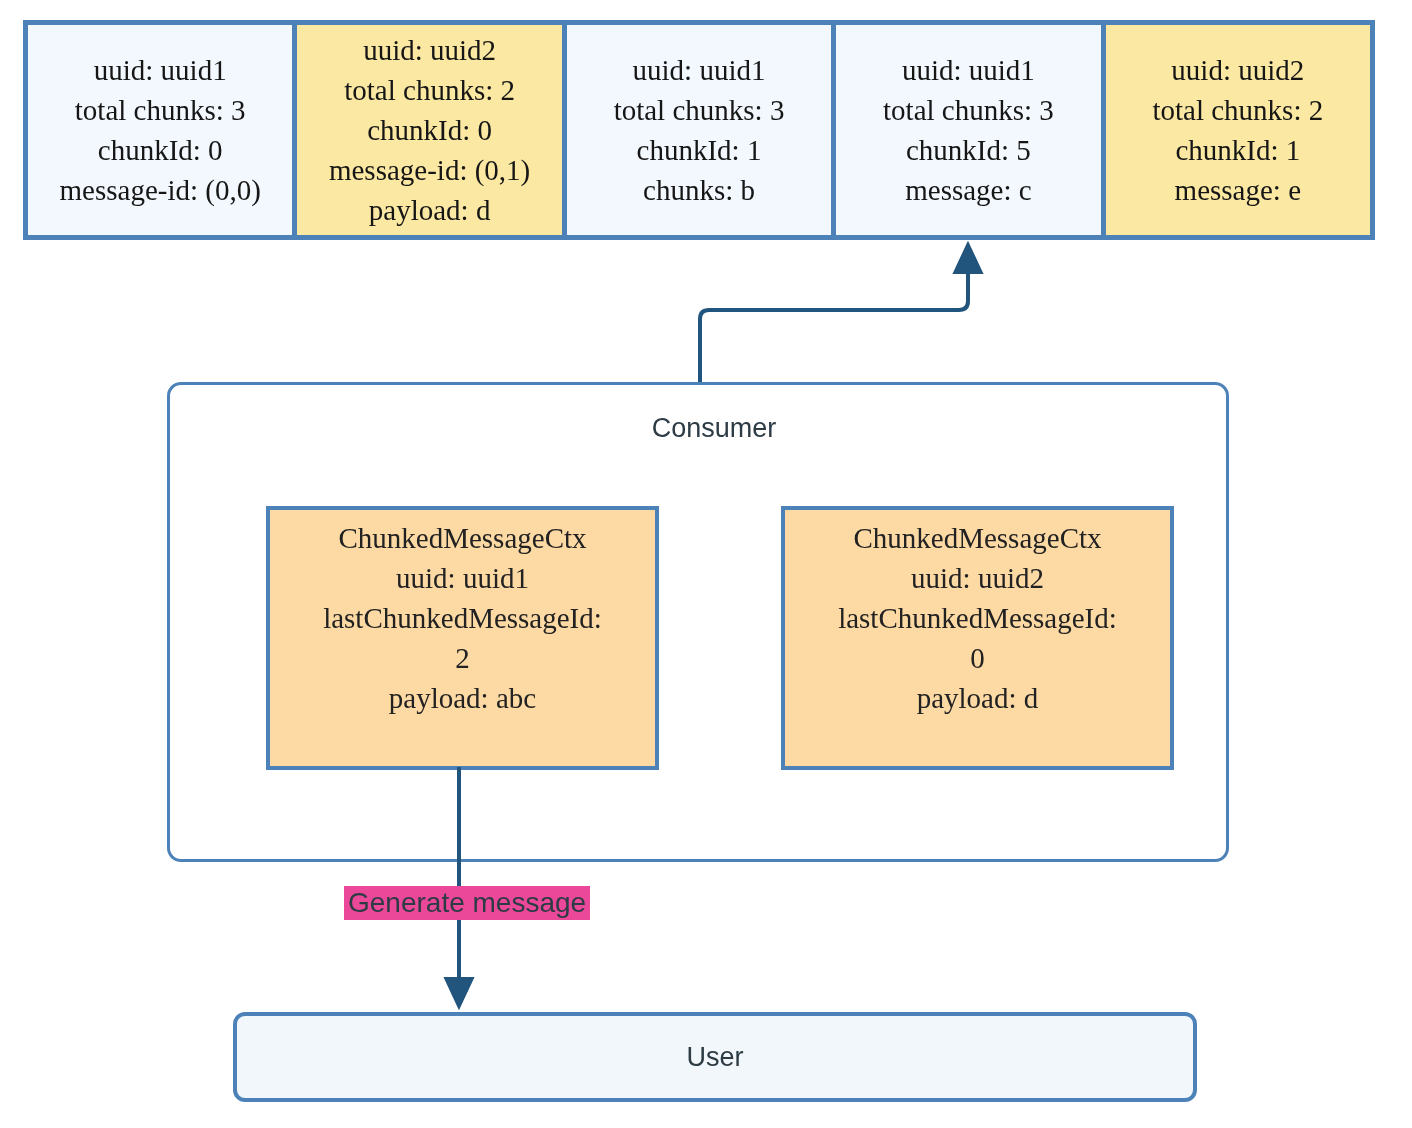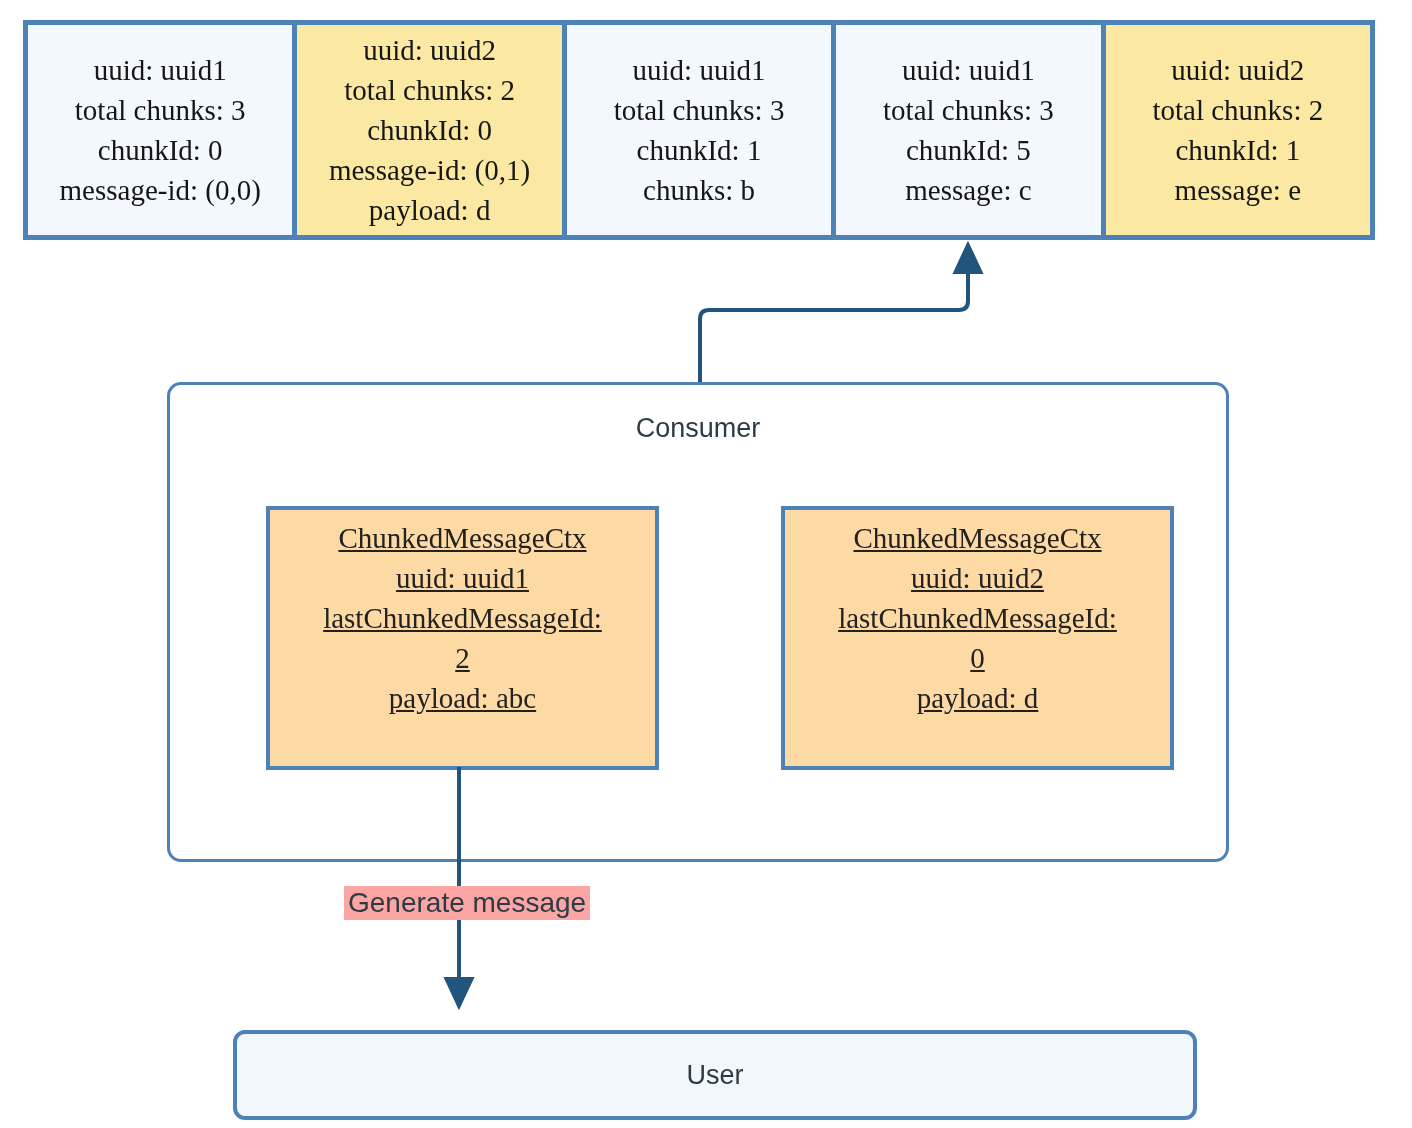--- a/index.html
+++ b/index.html
@@ -27,48 +27,48 @@
   }
 
   
   .consumer {
     position:absolute; left:167px; top:382px; width:1062px; height:480px;
     border:3px solid #4d82b8; border-radius:14px; background:#ffffff;
     box-sizing:border-box;
   }
   .consumer-title {
     position:absolute; left:0; top:28px; width:100%; text-align:center;
-    font-size:27px; color:#2d3b45;
+    font-size:27px; color:#2d3b45;padding-left:16px;
   }
   .ctx {
     position:absolute; top:121px; width:393px; height:264px;
     background:#fdd9a4; border:4px solid #4d82b8; box-sizing:border-box;
     text-align:center; padding-top:8px;
   }
   .ctx.one { left:96px; }
   .ctx.two { left:611px; }
-  .ctx .lines { font-size:29px; line-height:40px; color:#222222;text-decoration:underline; }
+  .ctx .lines { font-size:29px; line-height:40px; color:#222222; }
 
   
   .user-box {
     position:absolute; left:233px; top:1012px; width:964px; height:90px;
     background:#f2f7fb; border:4px solid #4d82b8; border-radius:12px;
     box-sizing:border-box; display:flex; align-items:center; justify-content:center;
-    font-size:27px; color:#2d3b45;margin-top:18px;
+    font-size:27px; color:#2d3b45;
   }
 
   
   svg.arrows {
     position:absolute; left:0; top:0; width:1412px; height:1128px;
     pointer-events:none; z-index:5;
   }
 
   .edge-label {
     position:absolute; left:344px; top:886px; z-index:6;
-    background:#fca5a5; padding:1px 4px;
+    background:#ec4899; padding:1px 4px;
     font-size:28px; color:#2d3b45; white-space:nowrap;
   }
 </style>
 </head>
 <body>
 
 <div class="chunk-row">
   <div class="chunk blue serif">
     <div class="lines">
       <div>uuid: uuid1</div>

